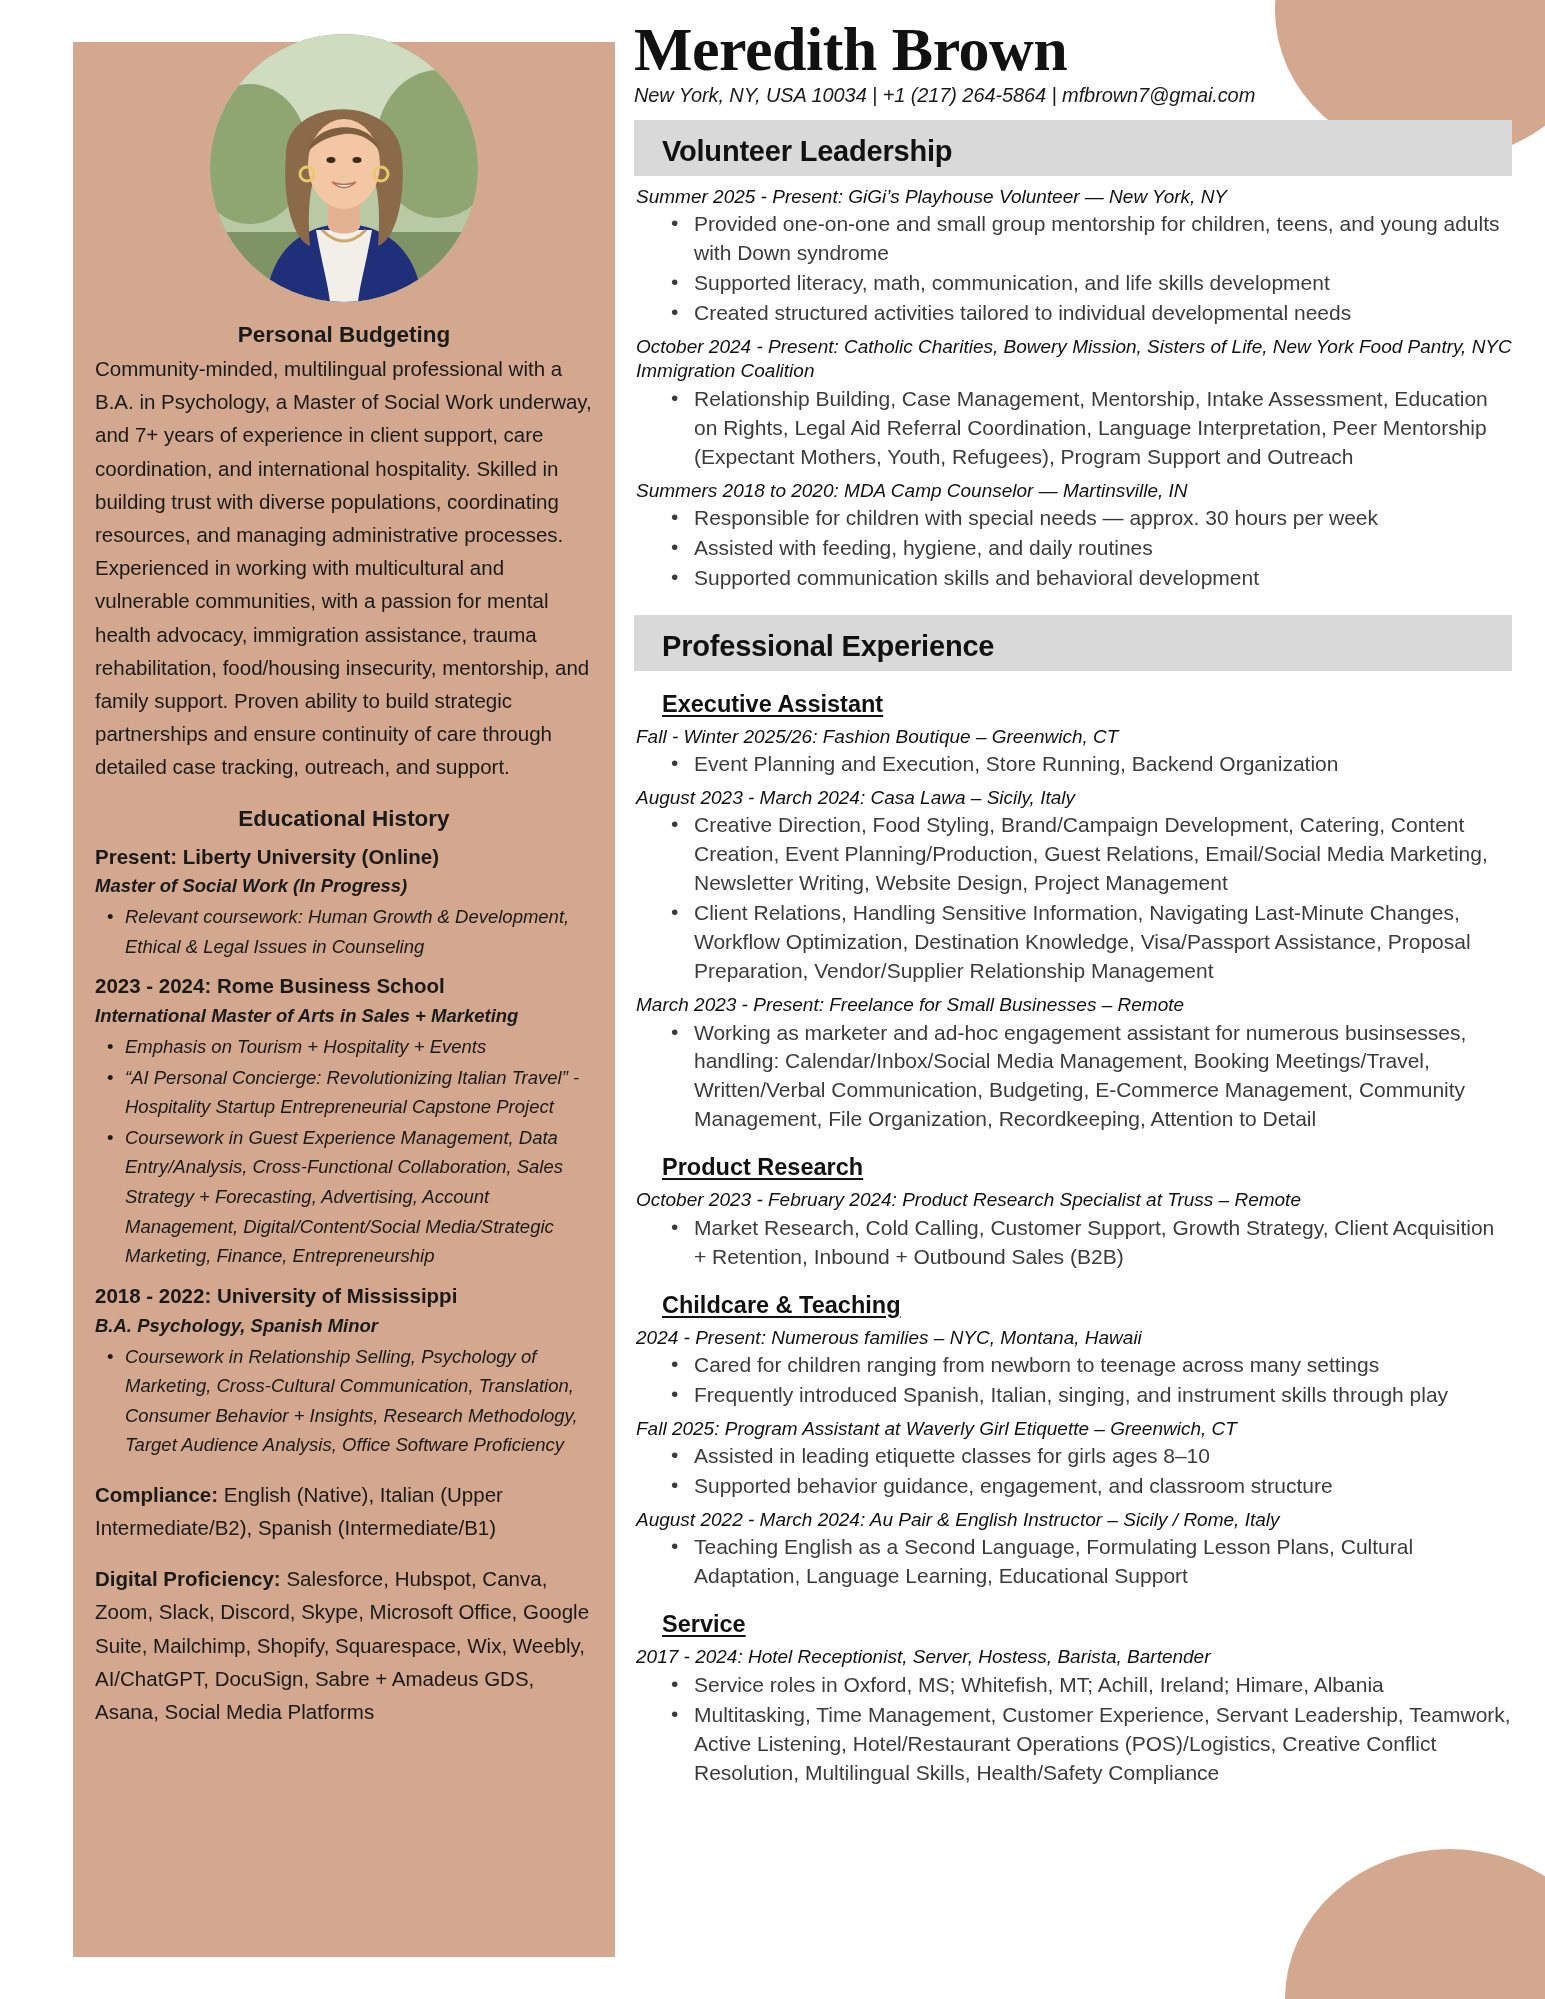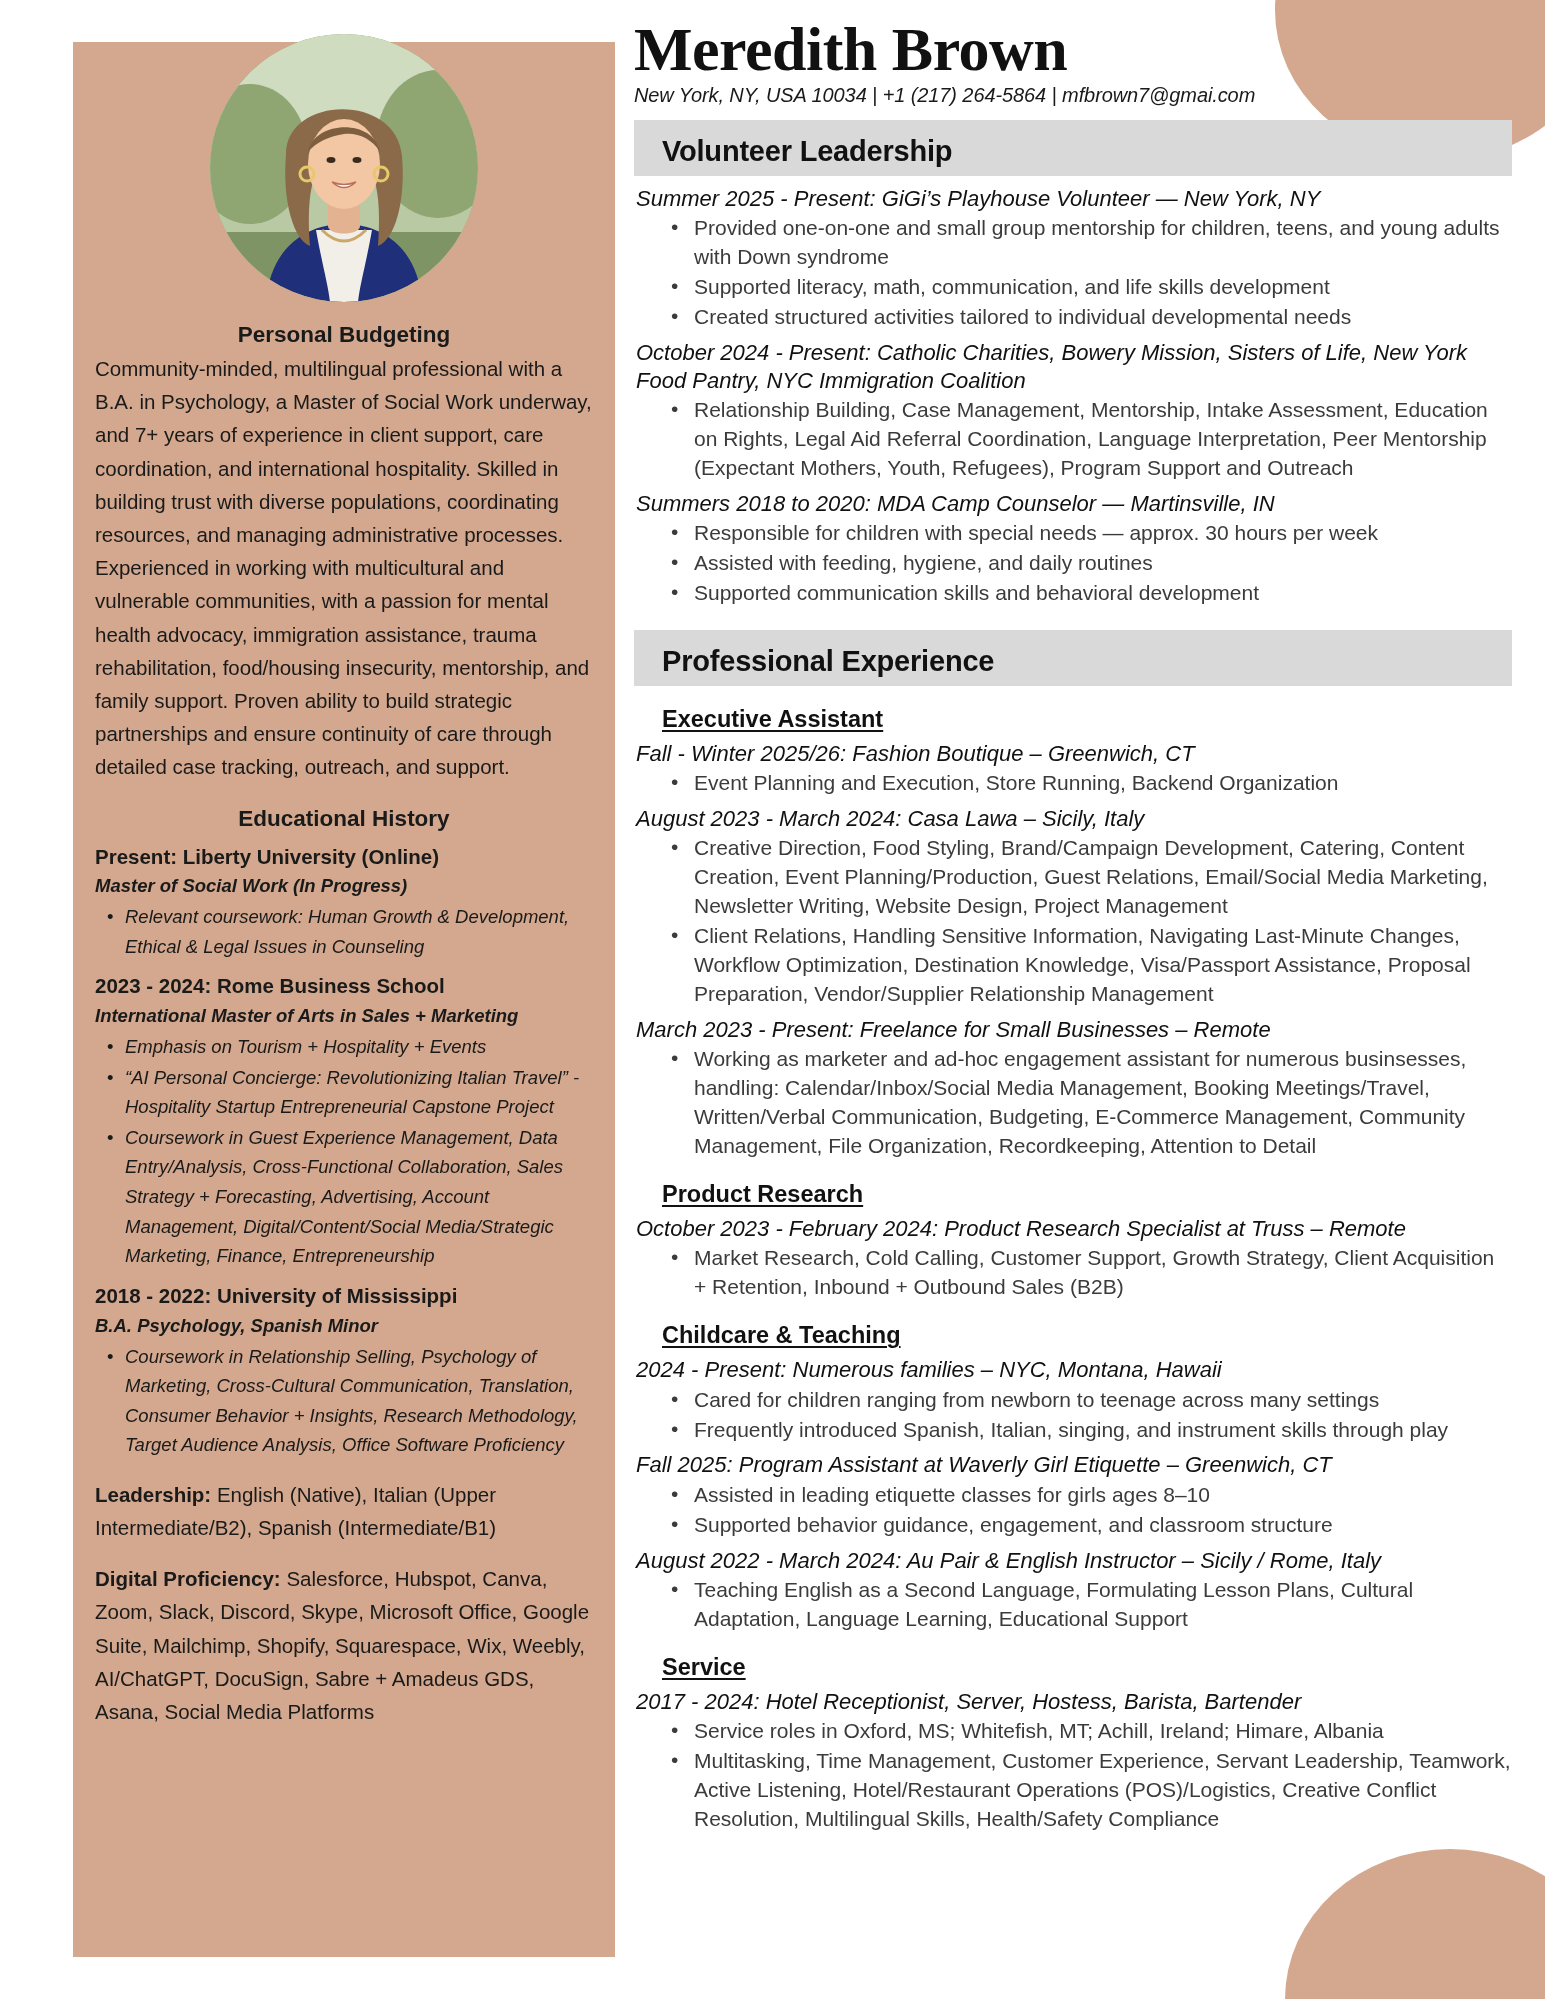--- a/index.html
+++ b/index.html
@@ -116,21 +116,21 @@
   }
   #band-professional { margin-top: 22px; }
 
   .subhead {
     font-size: 23.5px; font-weight: bold; color: #111111;
     text-decoration: underline;
     text-underline-offset: 3px;
     margin: 20px 0 2px 28px;
   }
   .role {
-    font-size: 22px; font-style: italic; color: #111111;
+    font-size: 19px; font-style: italic; color: #111111;
     margin: 7px 0 1px 2px;
     line-height: 1.28;
   }
   ul.bul { list-style: none; margin: 0 0 0 0; padding: 0; }
   ul.bul li {
     position: relative;
     font-size: 21px; color: #3b3b3b;
     line-height: 1.38;
     padding-left: 60px;
     margin-bottom: 1px;
@@ -216,21 +216,21 @@
 
     <div>
       <div class="edu-school">2018 - 2022: University of Mississippi</div>
       <div class="edu-degree">B.A. Psychology, Spanish Minor</div>
       <ul class="edu-list">
         <li>Coursework in Relationship Selling, Psychology of Marketing, Cross-Cultural Communication, Translation, Consumer Behavior + Insights, Research Methodology, Target Audience Analysis, Office Software Proficiency</li>
       </ul>
     </div>
 
     <div class="side-kv">
-      <b>Leadership:</b><span> English (Native), Italian (Upper Intermediate/B2), Spanish (Intermediate/B1)</span>
+      <b>Compliance:</b><span> English (Native), Italian (Upper Intermediate/B2), Spanish (Intermediate/B1)</span>
     </div>
 
     <div class="side-kv">
       <b>Digital Proficiency:</b><span> Salesforce, Hubspot, Canva, Zoom, Slack, Discord, Skype, Microsoft Office, Google Suite, Mailchimp, Shopify, Squarespace, Wix, Weebly, AI/ChatGPT, DocuSign, Sabre + Amadeus GDS, Asana, Social Media Platforms</span>
     </div>
 
   </aside>
 
   <main id="right">
 

